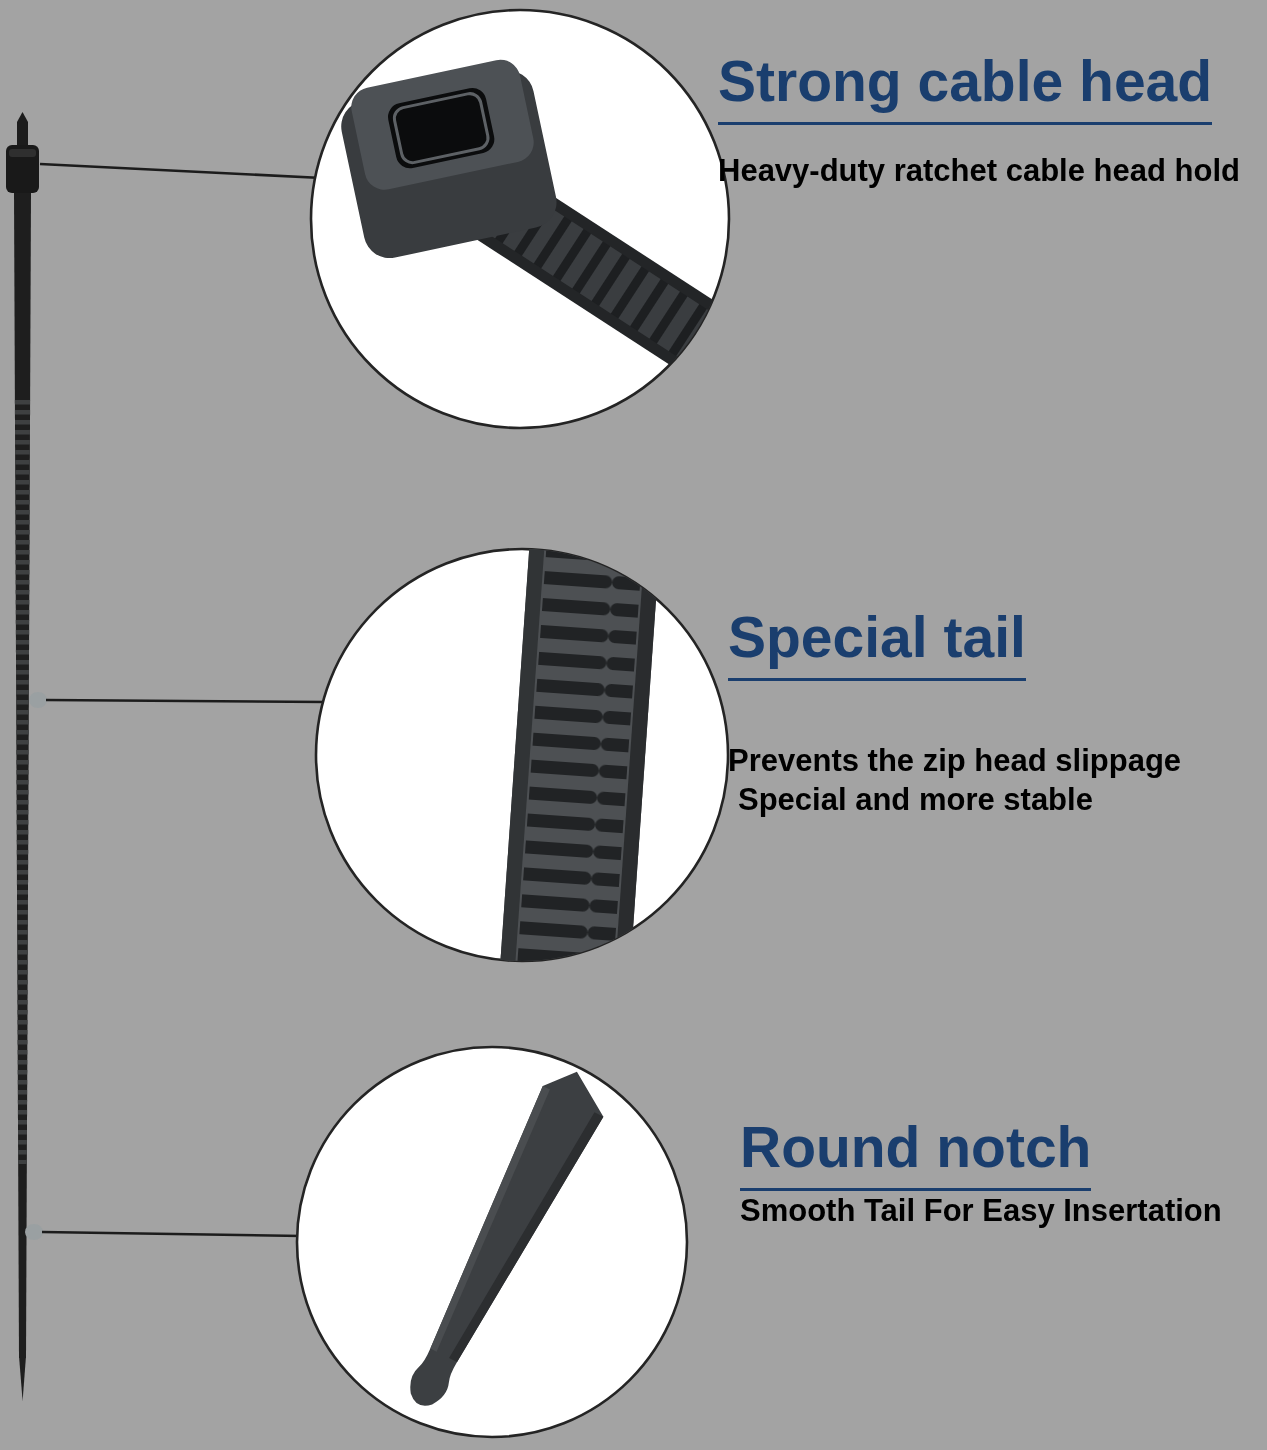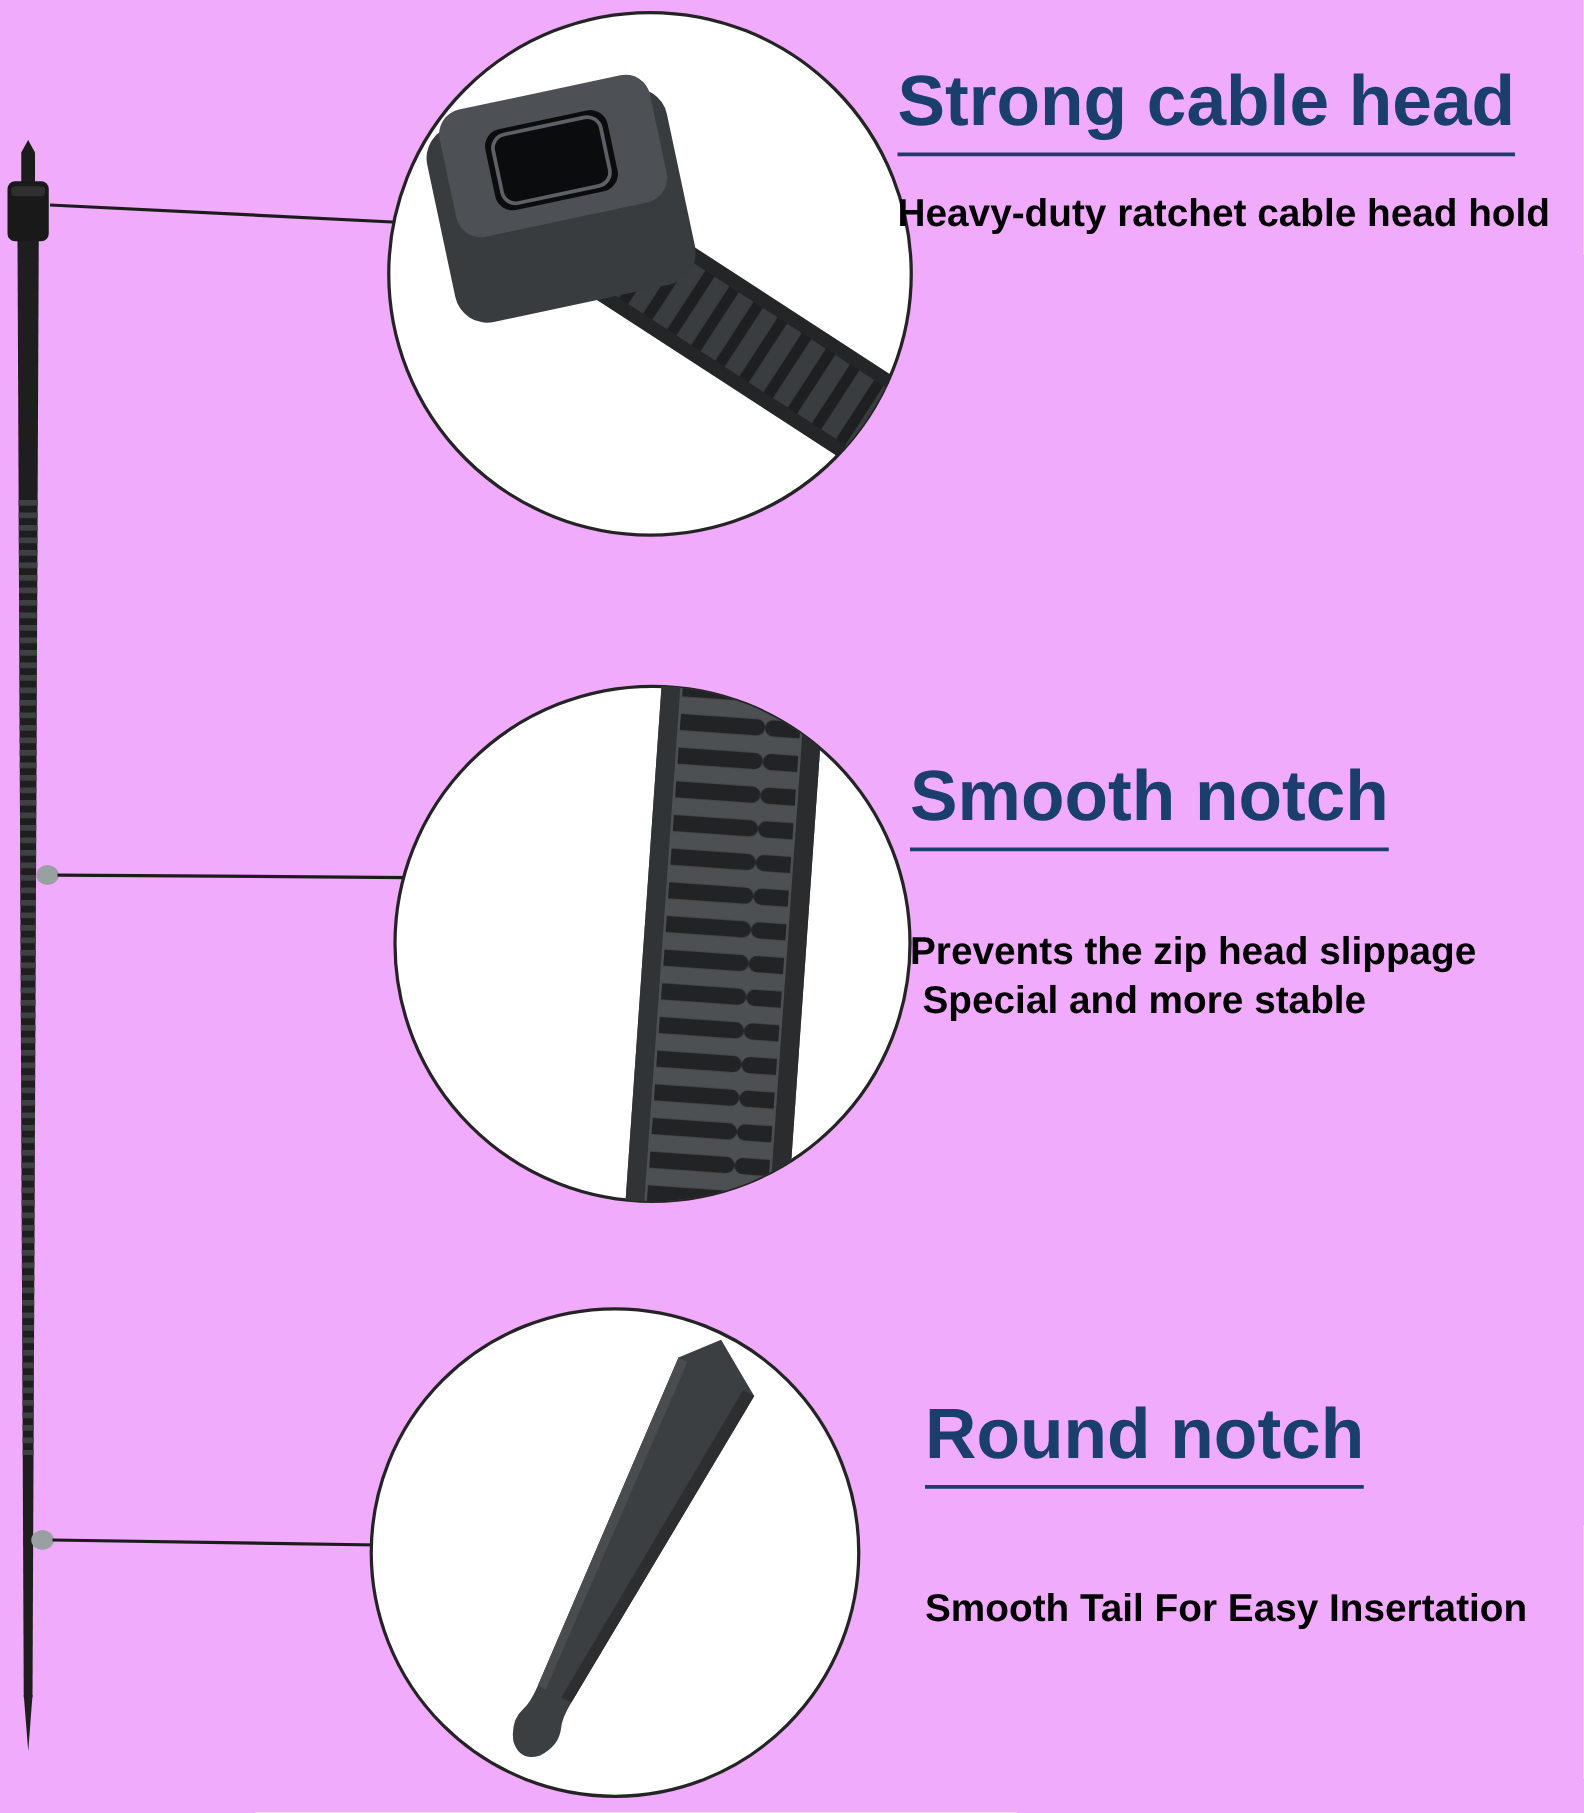--- a/index.html
+++ b/index.html
@@ -1,18 +1,18 @@
 <!DOCTYPE html>
 <html style="--heading: #1a3e6e; --body_text: #000000; --tie: #1e1e1e; --background: #ffffff;"><head>
 <meta charset="utf-8">
 <style>
   * { margin:0; padding:0; box-sizing:border-box; }
   html,body { background:#ffffff; }
   .canvas {
-    position:relative; width:1267px; height:1450px; background:#f0abfc;
+    position:relative; width:1267px; height:1450px; background:#a3a3a3;
     overflow:hidden; font-family:"Liberation Sans", sans-serif;
   }
   .scene { position:absolute; inset:0; width:1267px; height:1450px; }
   .feature { position:absolute; }
   .title {
     display:inline-block;
     font-size:57px; font-weight:700; line-height:1.05;
     color:var(--heading,#1a3e6e);
     border-bottom:3px solid var(--heading,#1a3e6e);
     padding-bottom:10px;
@@ -21,21 +21,21 @@
   .desc {
     font-size:31px; font-weight:700; color:var(--body_text,#000000);
     line-height:39px; white-space:nowrap;
   }
   .desc.indent { padding-left:10px; }
   .f1 { left:718px; top:52px; }
   .f1 .descwrap { margin-top:26px; }
   .f2 { left:728px; top:608px; }
   .f2 .descwrap { margin-top:60px; }
   .f3 { left:740px; top:1118px; }
-  .f3 .descwrap { margin-top:76px; }
+  .f3 .descwrap { }
 </style>
 </head>
 <body>
 
 <div class="canvas">
 
   <svg class="scene" viewBox="0 0 1267 1450" aria-hidden="true">
     <defs>
       <clipPath id="clipC1">
           <circle cx="520" cy="219" r="209"></circle>
@@ -121,21 +121,21 @@
   </svg>
 
   <section class="feature f1">
     <h2 class="title">Strong cable head</h2>
     <div class="descwrap">
       <p class="desc">Heavy-duty ratchet cable head hold</p>
     </div>
   </section>
 
   <section class="feature f2">
-    <h2 class="title">Smooth notch</h2>
+    <h2 class="title">Special tail</h2>
     <div class="descwrap">
       <p class="desc">Prevents the zip head slippage</p>
       <p class="desc indent">Special and more stable</p>
     </div>
   </section>
 
   <section class="feature f3">
     <h2 class="title">Round notch</h2>
     <div class="descwrap">
       <p class="desc">Smooth Tail For Easy Insertation</p>

